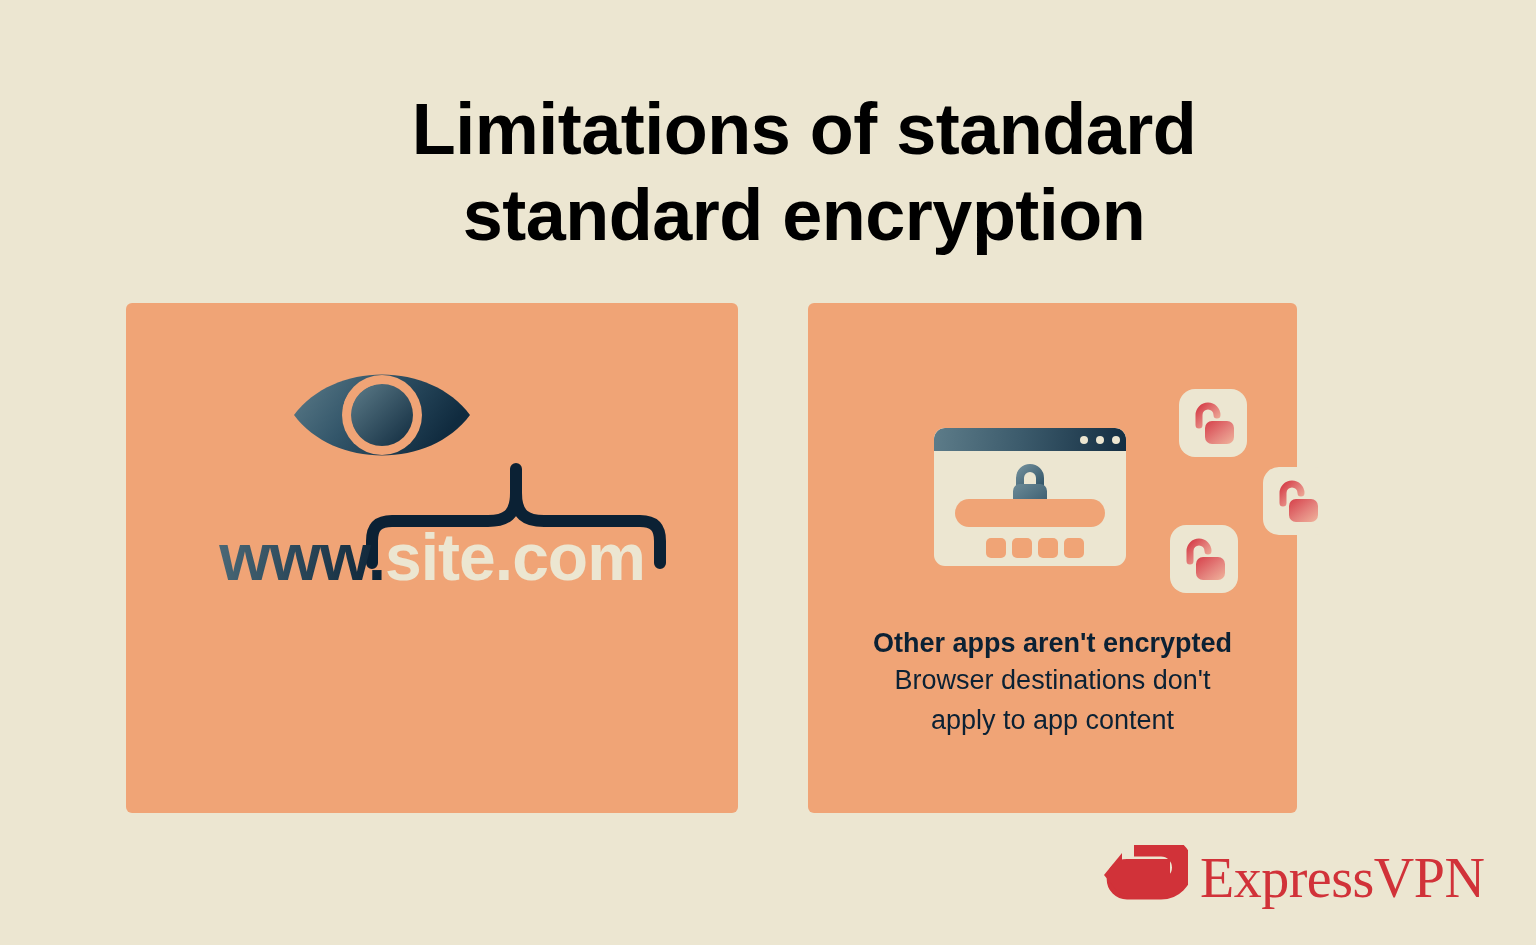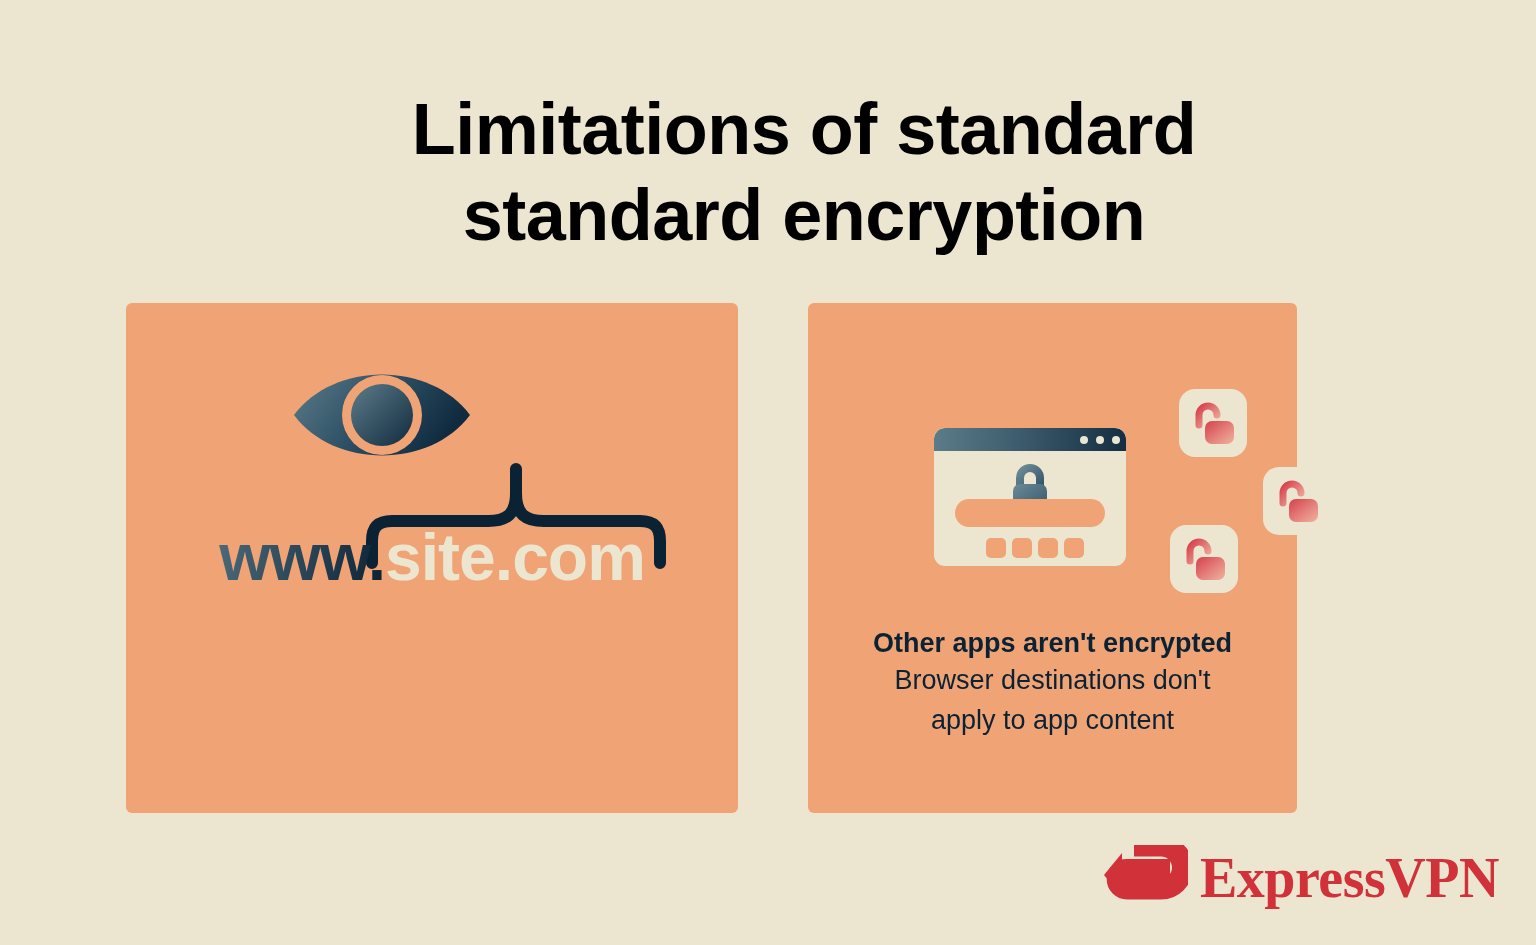--- a/index.html
+++ b/index.html
@@ -194,21 +194,21 @@
     width: 84px;
     height: 66px;
   }
   .logo-word {
     position: absolute;
     left: 96px;
     top: 8px;
     font-family: "Liberation Serif", serif;
     font-size: 56px;
     line-height: 58px;
-    font-weight: 700;
+    font-weight: 400;
     color: #d13239;
     letter-spacing: -0.5px;
   }
 </style>
 </head>
 <body>
 
 <div class="page-title">
   <span class="t-line">Limitations of standard</span>
   <span class="t-line">standard encryption</span>

